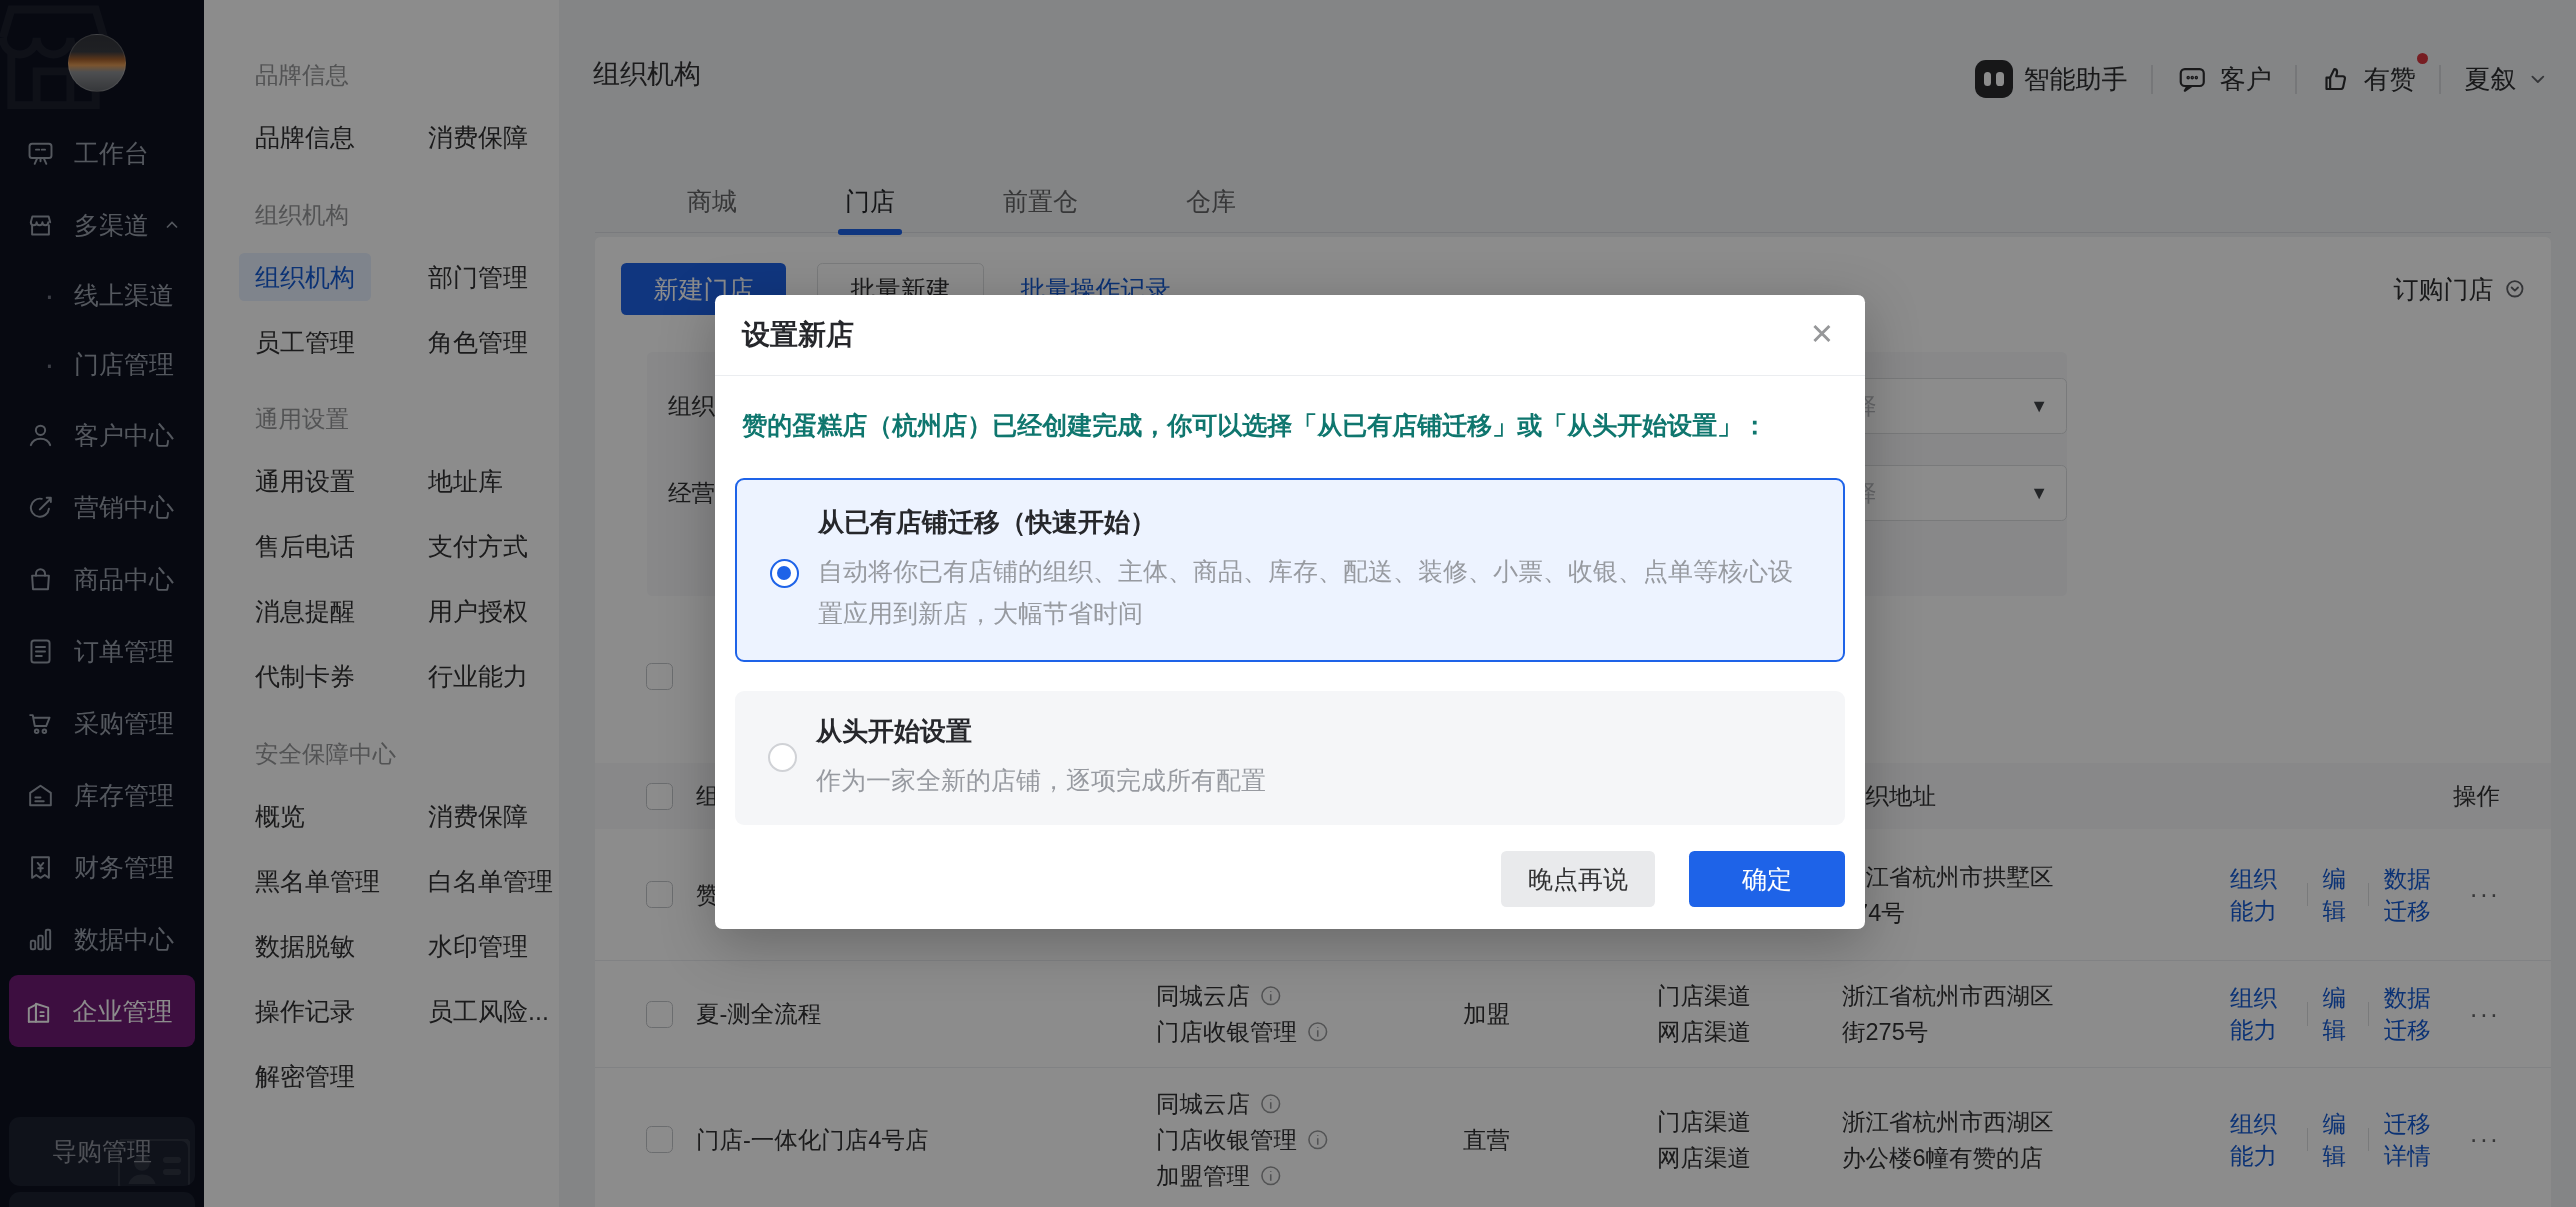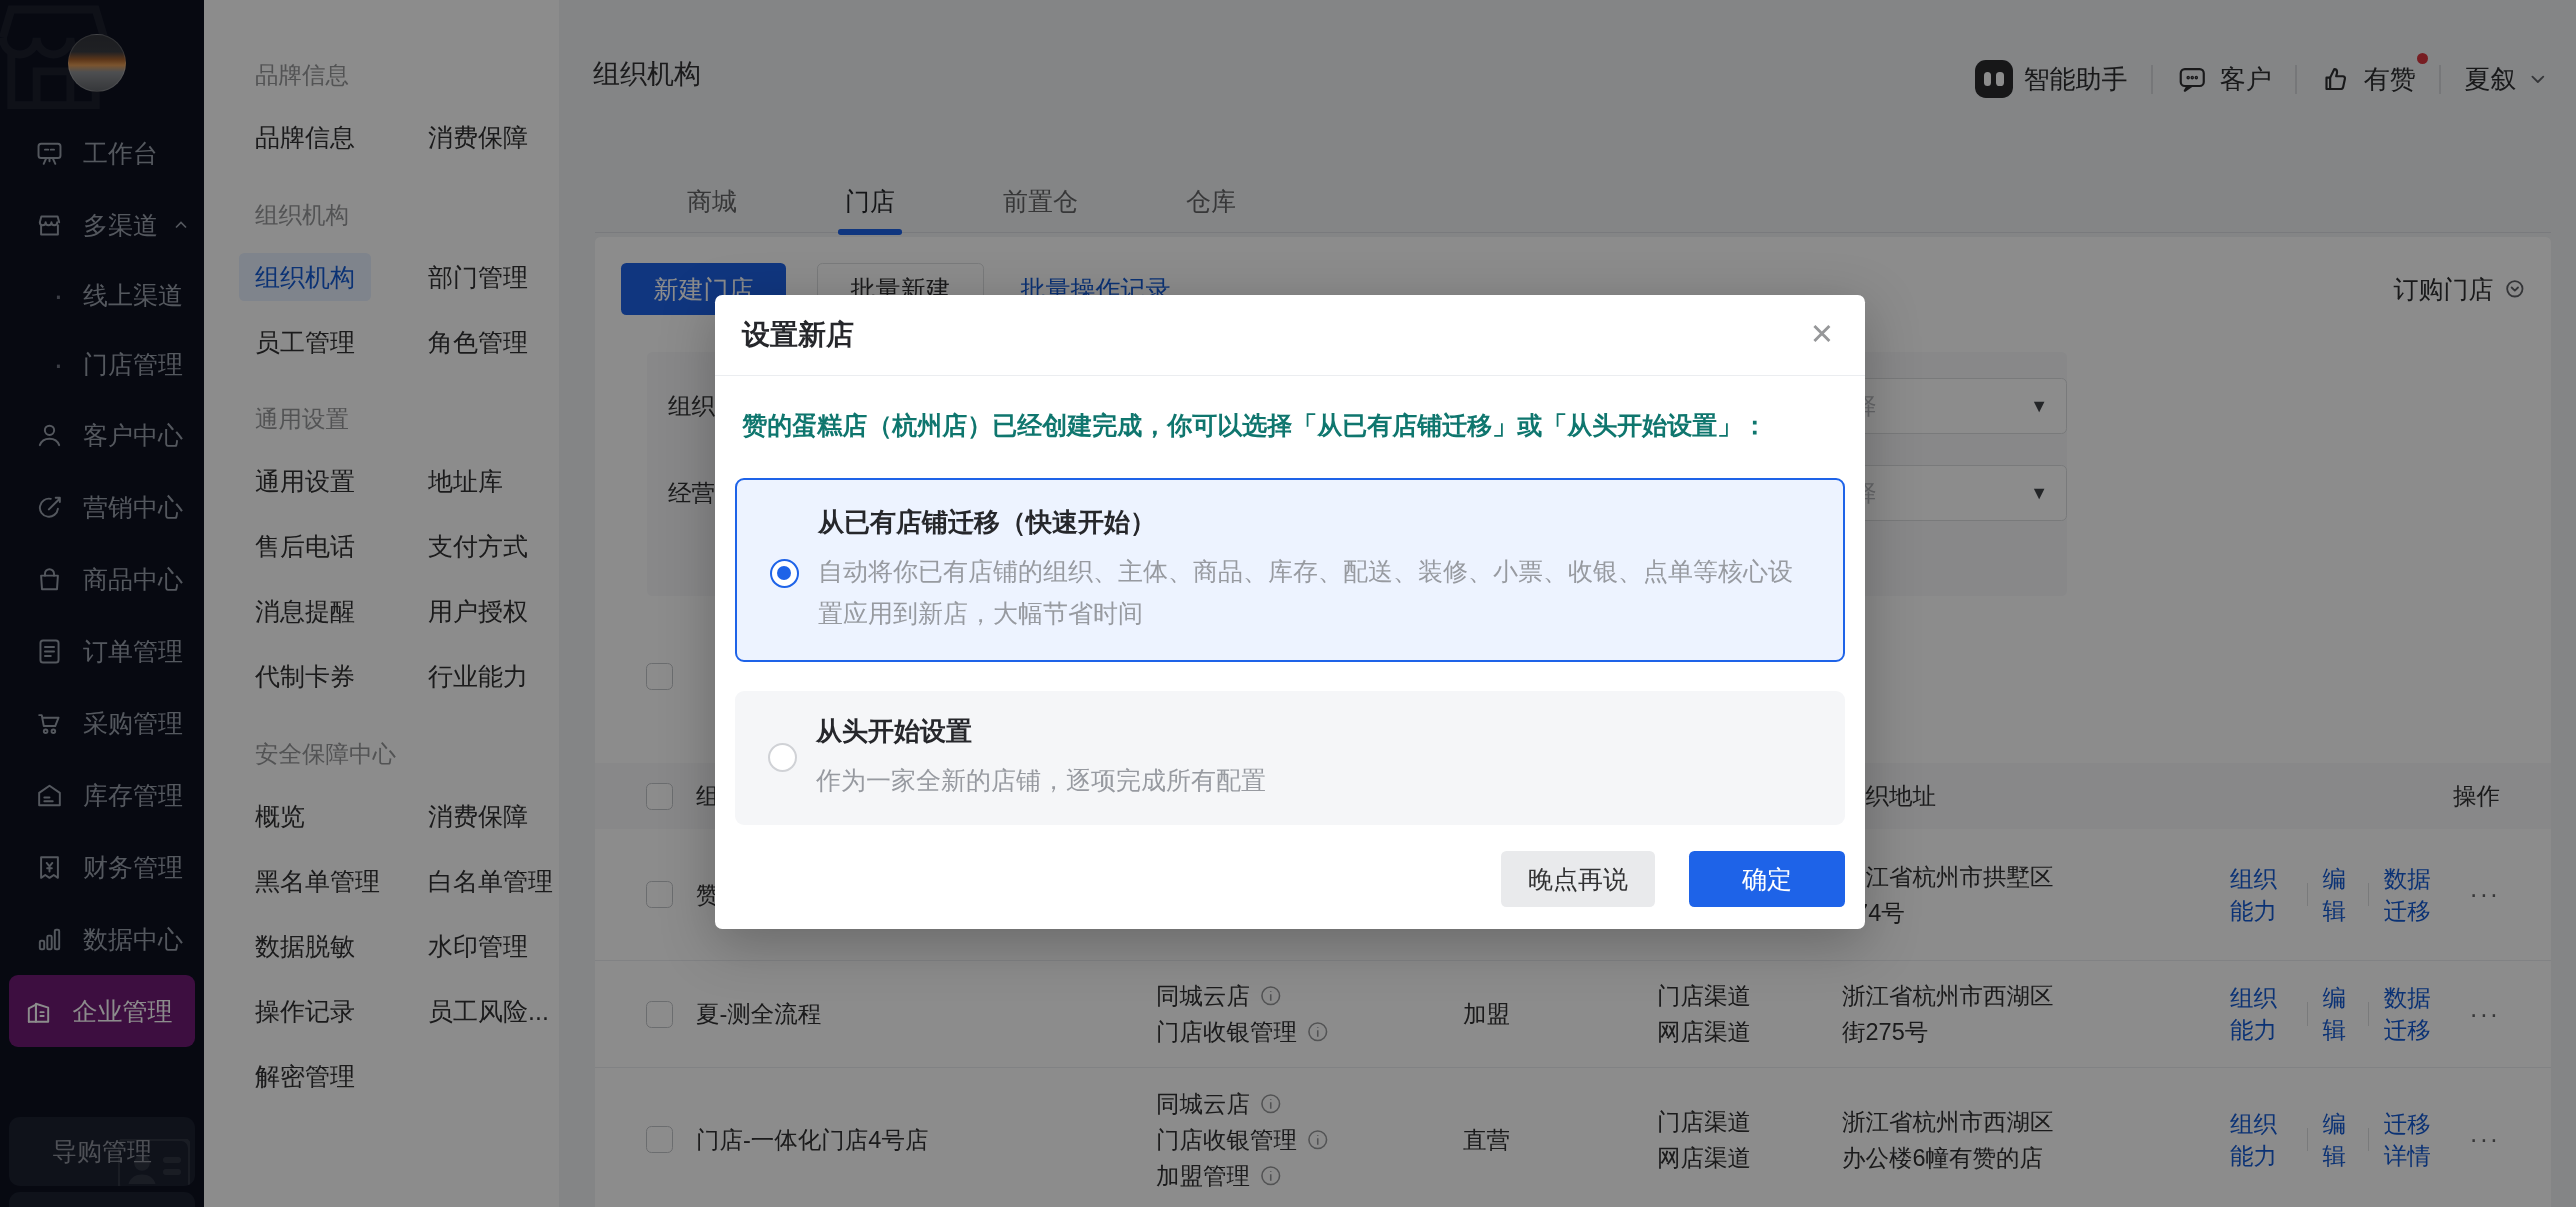--- a/index.html
+++ b/index.html
@@ -9,21 +9,21 @@
     font-family:"Liberation Sans","DejaVu Sans",sans-serif; color:#323233;
     -webkit-font-smoothing:antialiased;
   }
   
   .sb1 { position:absolute; left:0; top:0; width:204px; height:1208px; background:#0d1120; z-index:2; }
   .sb1-logo { position:absolute; left:-23.5px; top:-12.6px; opacity:.06; }
   .avatar { position:absolute; left:68px; top:34px; width:58px; height:58px; border-radius:50%;
     border:1.8px solid rgba(255,255,255,.18);
     background:linear-gradient(180deg,#34363c 0%,#3a3c42 30%,#a9642f 44%,#e09a55 54%,#8e9094 66%,#63666b 100%); }
   .sb1-nav { position:absolute; top:117px; left:0; width:204px; }
-  .s1-item { display:flex; align-items:center; height:72px; padding-left:34px; color:#9aa0ac; font-size:25px; cursor:pointer; position:relative; }
+  .s1-item { display:flex; align-items:center; height:72px; padding-left:25px; color:#9aa0ac; font-size:25px; cursor:pointer; position:relative; }
   .s1-item.sub { height:69px; }
   .s1-item .icn { width:31px; height:31px; margin-right:18px; flex:none; }
   .icn { fill:none; stroke:#9aa0ac; stroke-width:1.5; stroke-linecap:round; stroke-linejoin:round; }
   .s1-item .dot { width:49px; text-align:center; margin-right:0; color:#6d7280; font-size:31px; line-height:31px; }
   .s1-item.sub .s1-label { margin-left:0; }
   .s1-item.active { margin:0 9px; padding-left:14.4px; width:186px; border-radius:9px; background:#701a75; color:#ffffff; }
   .s1-item.active .icn { stroke:#ffffff; }
   .s1-caret { width:20px; height:20px; margin-left:12.6px; }
   .sb1-card { position:absolute; left:9px; width:186px; border-radius:10.8px; background:#1c2130; color:#8f939d;
     display:flex; align-items:center; justify-content:center; font-size:25px; overflow:hidden; }

